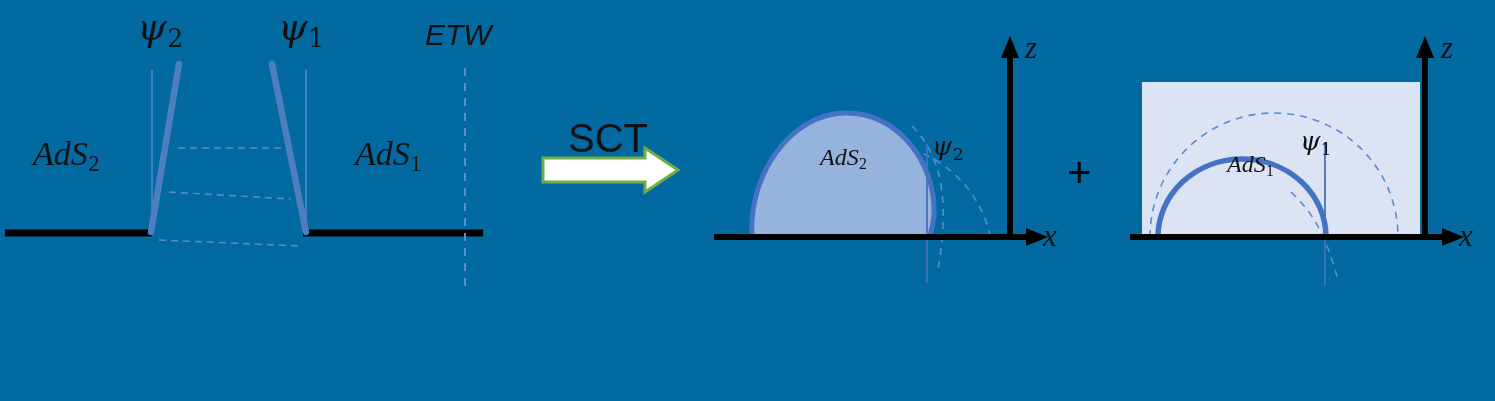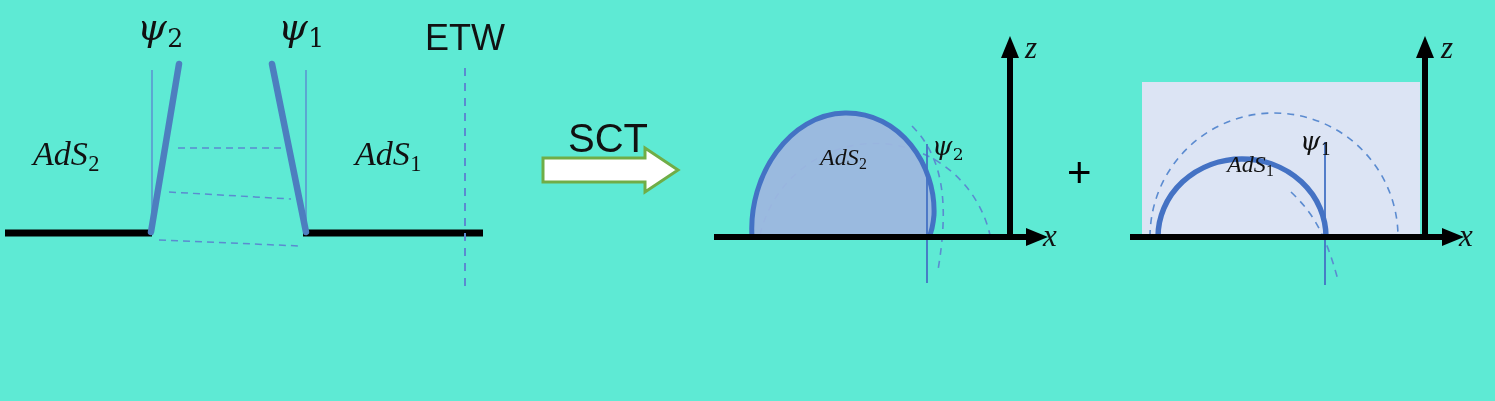--- a/index.html
+++ b/index.html
@@ -8,21 +8,21 @@
     padding: 0;
     background: #ffffff;
   }
   body {
     font-family: "Liberation Sans", sans-serif;
   }
   #figure-root {
     position: relative;
     width: 1495px;
     height: 401px;
-    background: #5eead4;
+    background: #0369a1;
     overflow: hidden;
   }
   #figure-svg {
     position: absolute;
     left: 0;
     top: 0;
     width: 1495px;
     height: 401px;
   }
   .lbl {
@@ -121,21 +121,21 @@
   </svg>
 
   <div class="lbl lbl-math psi-glyph" style="left:137px; top:8px; font-size:38px;">
     <span>ψ</span><span class="sub">2</span>
   </div>
 
   <div class="lbl lbl-math psi-glyph" style="left:278px; top:8px; font-size:38px;">
     <span>ψ</span><span class="sub">1</span>
   </div>
 
-  <div class="lbl lbl-sans" style="left:425px; top:20px; font-size:36px;">ETW</div>
+  <div class="lbl lbl-sans" style="left:425px; top:20px; font-size:30px;font-style:italic;">ETW</div>
 
   <div class="lbl lbl-math" style="left:33px; top:137px; font-size:34px;">
     <span>AdS</span><span class="sub">2</span>
   </div>
 
   <div class="lbl lbl-math" style="left:355px; top:137px; font-size:34px;">
     <span>AdS</span><span class="sub">1</span>
   </div>
 
   <div class="lbl lbl-sans" style="left:568px; top:118px; font-size:40px;">SCT</div>

